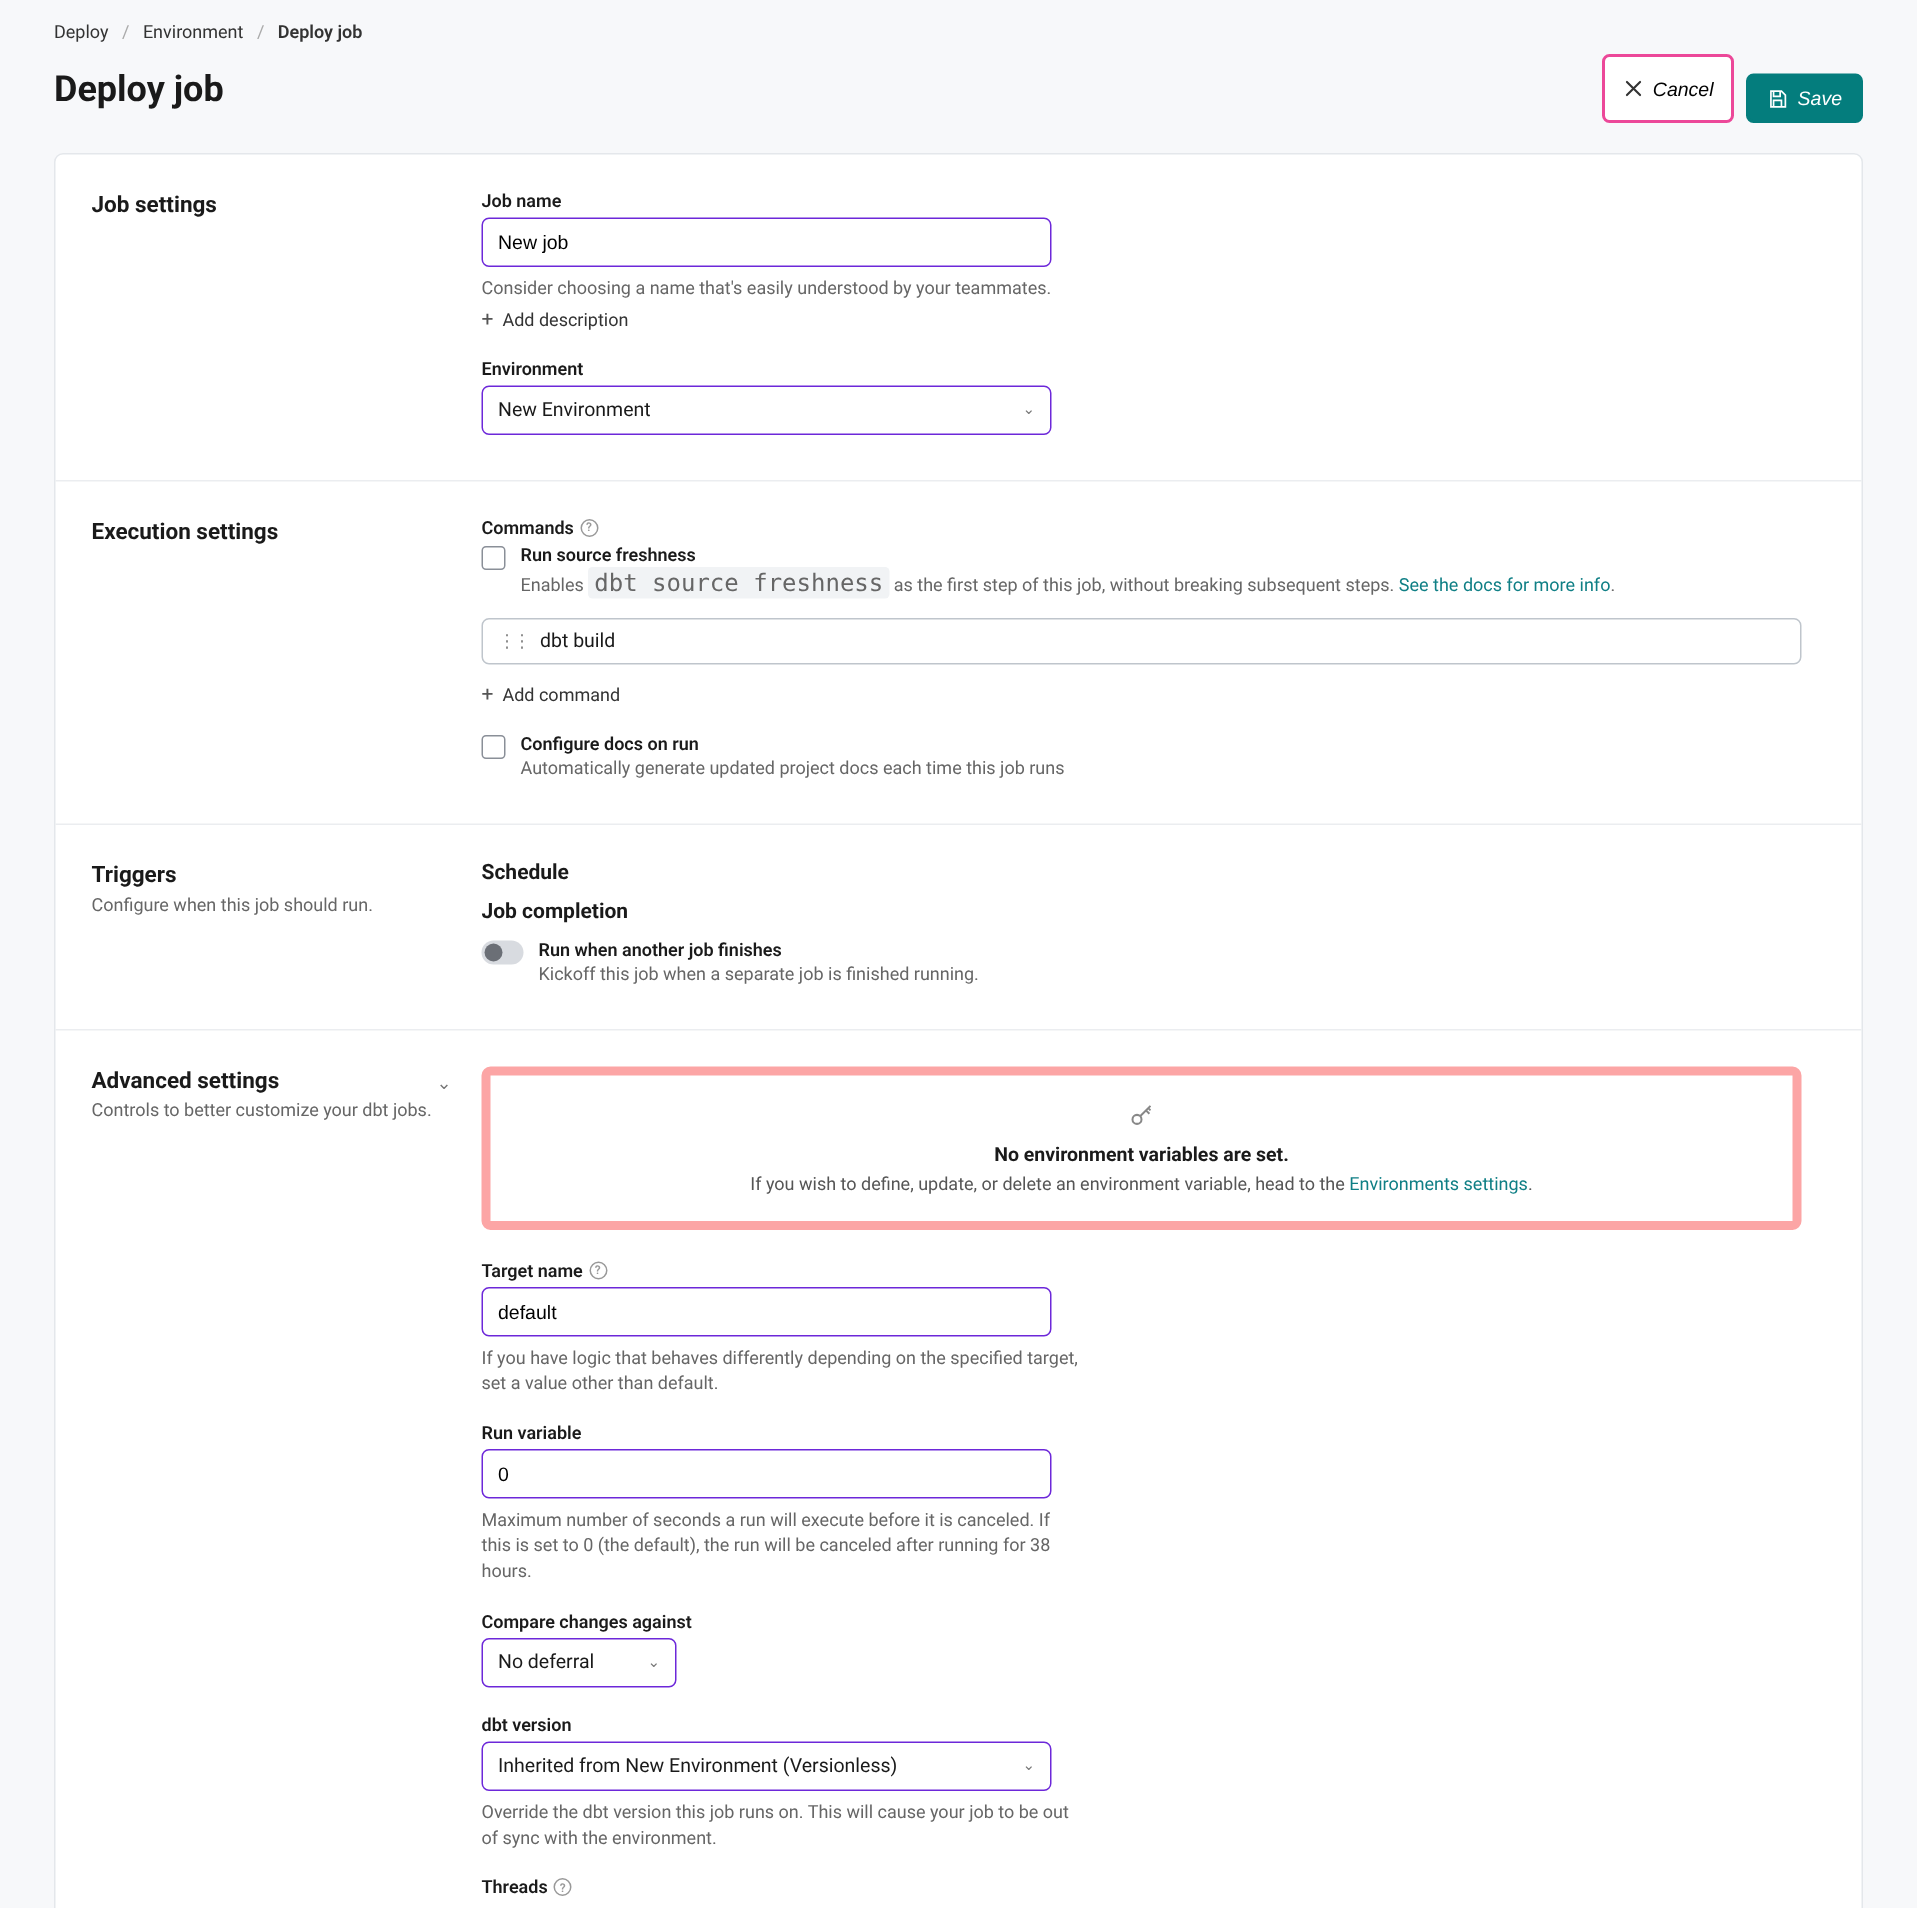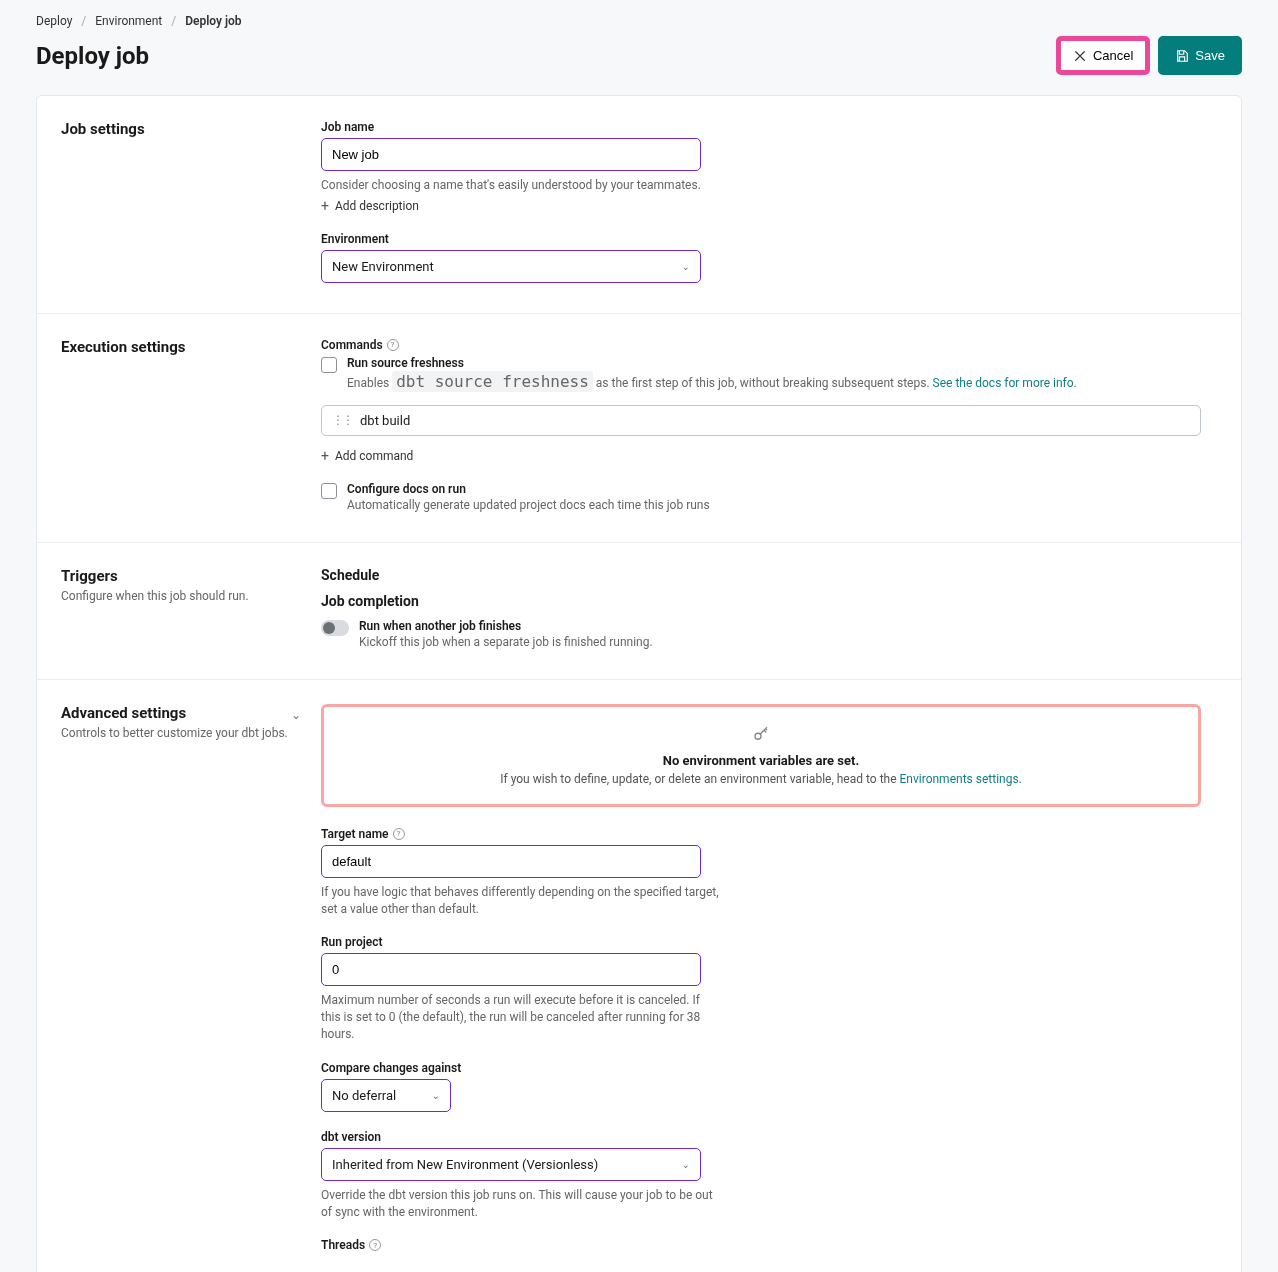--- a/index.html
+++ b/index.html
@@ -11,22 +11,22 @@
   padding: 14px 36px 60px 36px;
 }
 a { color: #0f7f85; text-decoration: none; }
 .breadcrumb { font-size: 12px; color: #555; margin-bottom: 8px; }
 .breadcrumb .sep { color: #aaa; margin: 0 6px; }
 .breadcrumb .crumb { color: #333; }
 .breadcrumb .crumb.current { font-weight: 600; }
 .header-row { display: flex; justify-content: space-between; align-items: center; margin-bottom: 20px; }
 .page-title { font-size: 24px; font-weight: 700; }
 .header-actions { display: flex; gap: 8px; }
-.btn { display: inline-flex; align-items: center; gap: 6px; padding: 7px 12px; font-size: 13px; border-radius: 5px; cursor: pointer; border: 5px solid #ec4899; background: #fff; font-weight: 500; }
-.btn-primary { background: #047d7d; color: #fff; border-color: #047d7d; }
+.btn { display: inline-flex; align-items: center; gap: 6px; padding: 7px 12px; font-size: 13px; border-radius: 5px; cursor: pointer; border: 2px solid #ec4899; background: #fff; font-weight: 500; font-style: italic; }
+.btn-primary { background: #047d7d; color: #fff; border-color: #047d7d; margin-top: 13px; }
 .card { background: #fff; border: 1px solid #e4e7eb; border-radius: 6px; padding: 0; }
 .section { display: flex; padding: 24px 24px 30px 24px; border-bottom: 1px solid #ebedf0; }
 .section:last-child { border-bottom: none; }
 .section-left { width: 260px; flex-shrink: 0; padding-right: 20px; }
 .section-title { font-size: 15px; font-weight: 700; margin-bottom: 4px; }
 .section-sub { font-size: 12px; color: #666; }
 .section-right { flex: 1; }
 .field { margin-bottom: 18px; }
 .field:last-child { margin-bottom: 0; }
 .field-label { font-size: 12px; font-weight: 600; margin-bottom: 4px; display: flex; align-items: center; gap: 4px; }
@@ -56,21 +56,21 @@
 .drag-dots { color: #888; font-size: 12px; letter-spacing: -2px; }
 .sub-section-title { font-size: 14px; font-weight: 700; margin-bottom: 10px; }
 .toggle-row { display: flex; gap: 10px; align-items: flex-start; margin-bottom: 18px; }
 .toggle { width: 28px; height: 16px; background: #d8dbe0; border-radius: 10px; position: relative; flex-shrink: 0; margin-top: 1px; }
 .toggle::after { content: ""; position: absolute; left: 2px; top: 2px; width: 12px; height: 12px; background: #6b6f76; border-radius: 50%; }
 .toggle-body .tg-title { font-size: 12px; font-weight: 600; }
 .toggle-body .tg-desc { font-size: 12px; color: #666; margin-top: 2px; }
 .adv-head { display: flex; justify-content: space-between; align-items: flex-start; }
 .chevron { color: #777; font-size: 12px; margin-top: 4px; }
 .env-empty {
-  border: 3px solid #fca5a5; border-radius: 6px;
+  border: 6px solid #fca5a5; border-radius: 6px;
   padding: 18px 20px; text-align: center; max-width: 880px; margin-bottom: 20px;
 }
 .env-empty .key-icon { color: #888; font-size: 16px; margin-bottom: 6px; }
 .env-empty .empty-title { font-weight: 700; font-size: 13px; margin-bottom: 4px; }
 .env-empty .empty-desc { font-size: 12px; color: #555; }
 .icon-svg { width: 14px; height: 14px; }
 </style>
 </head>
 <body>
 
@@ -207,21 +207,21 @@
       <div class="field">
         <div class="field-label">
           <span>Target name</span>
           <span class="help-icon">?</span>
         </div>
         <input class="input" value="default" style="">
         <div class="helper">If you have logic that behaves differently depending on the specified target, set a value other than default.</div>
       </div>
 
       <div class="field">
-        <div class="field-label">Run project</div>
+        <div class="field-label">Run variable</div>
         <input class="input" value="0" style="">
         <div class="helper">Maximum number of seconds a run will execute before it is canceled. If this is set to 0 (the default), the run will be canceled after running for 38 hours.</div>
       </div>
 
       <div class="field">
         <div class="field-label">Compare changes against</div>
         <div class="select select-sm">
           <span>No deferral</span>
           <span style="color:#777;font-size:10px;">⌄</span>
         </div>

